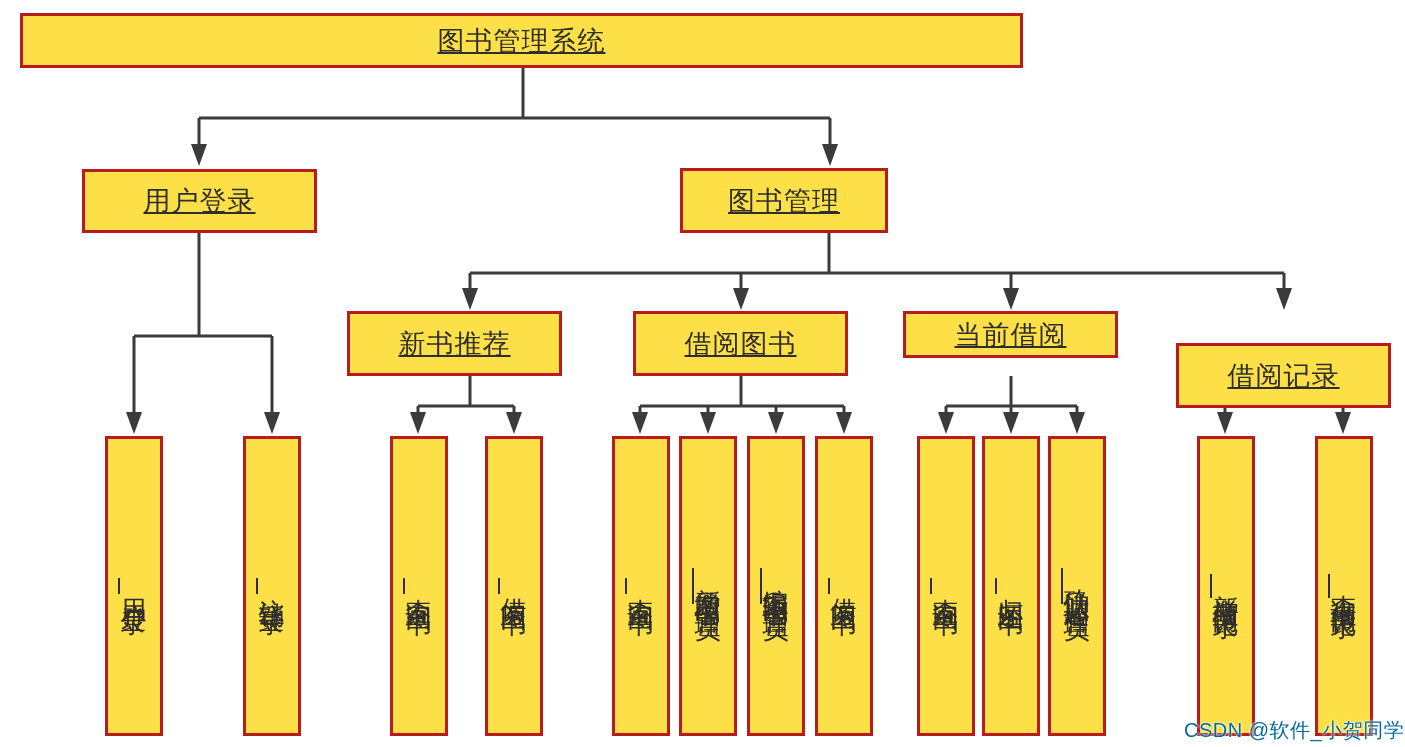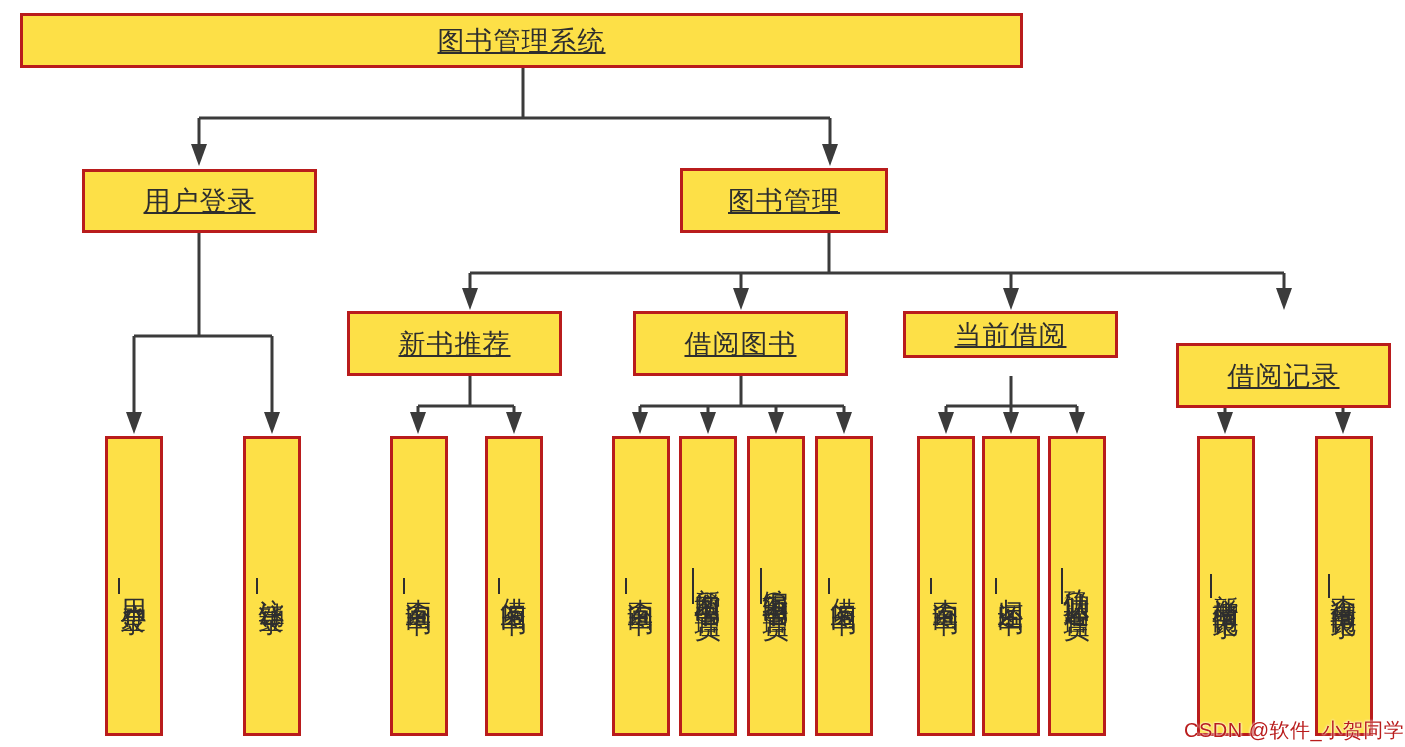--- a/index.html
+++ b/index.html
@@ -32,21 +32,21 @@
     writing-mode:vertical-rl;
     text-orientation:mixed;
     font-size:26px;
     letter-spacing:4px;
     line-height:1;
   }
   .watermark{
     position:absolute;
     left:1184px;top:717px;
     font-size:20px;
-    color:#b91c1c;
+    color:#0369a1;
     letter-spacing:0.5px;
     white-space:nowrap;
     text-shadow:0 0 3px #ffffff,0 0 2px #ffffff;
   }
 </style>
 </head>
 <body>
 
 <div class="canvas">
 

